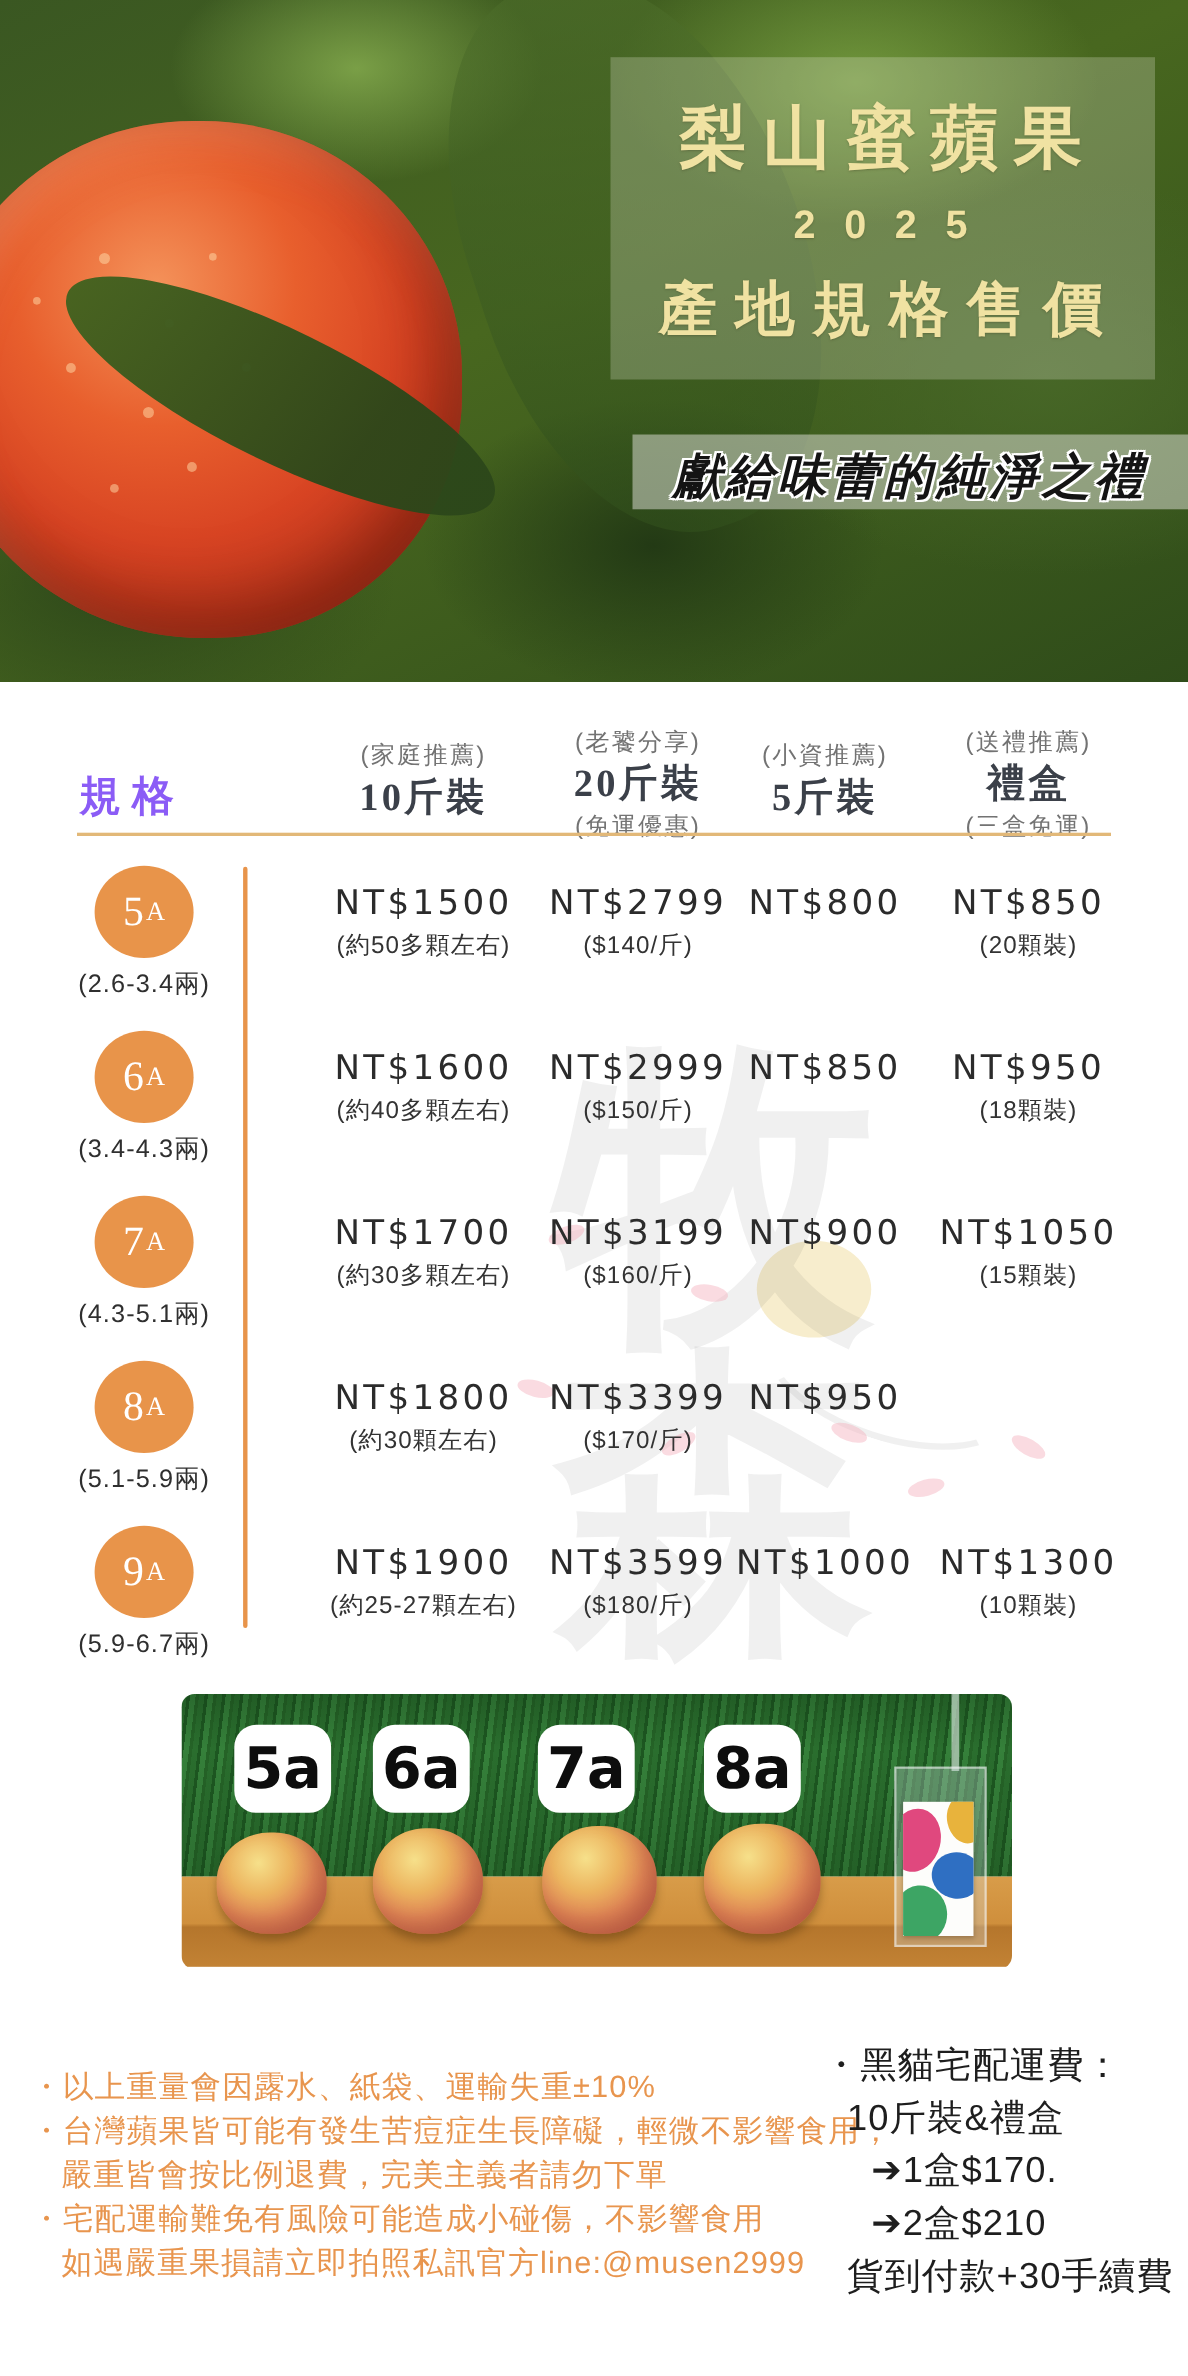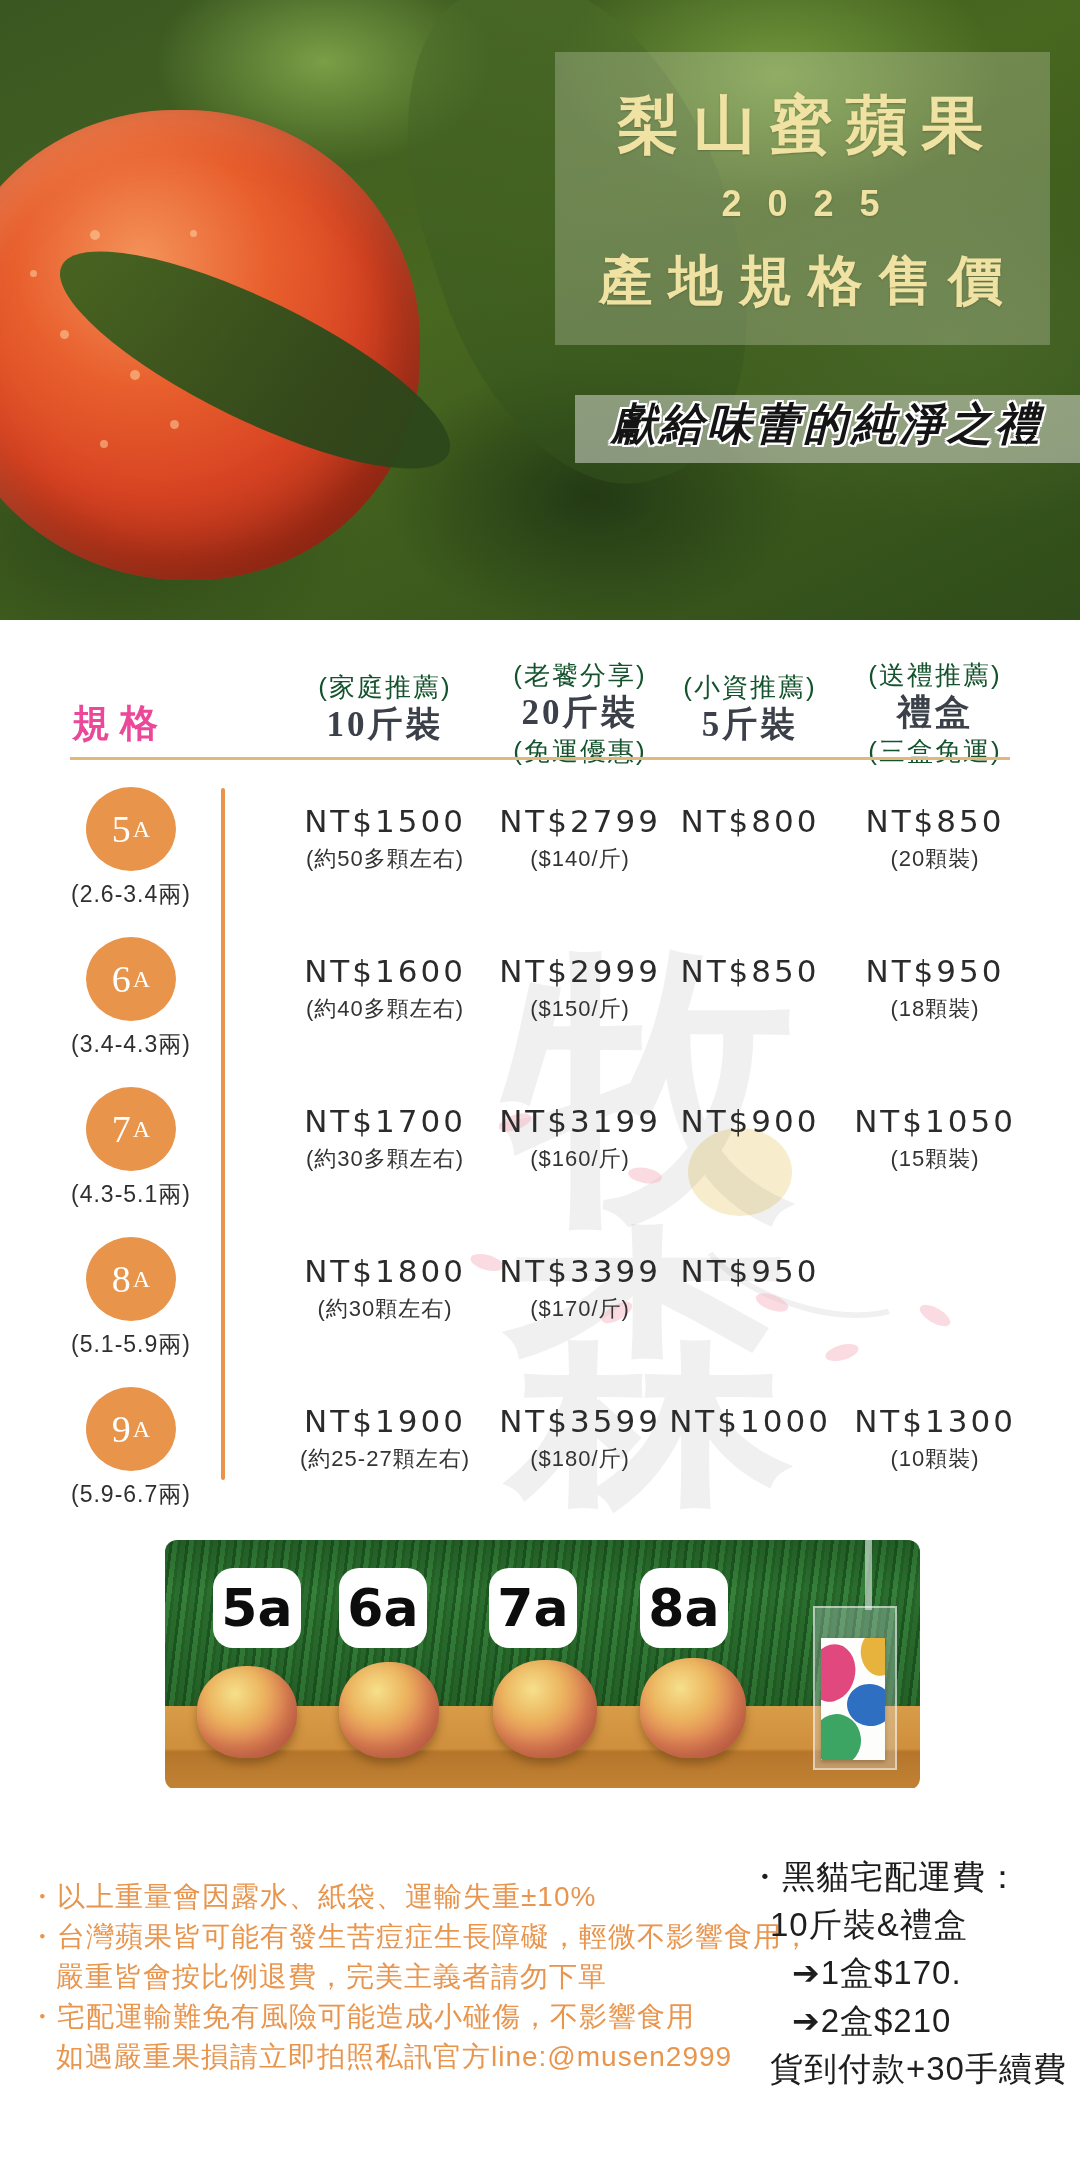--- a/index.html
+++ b/index.html
@@ -31,30 +31,30 @@
     background:linear-gradient(200deg,#51722c,#33521d 80%);transform:rotate(-18deg);opacity:.55;}
   .title-box{position:absolute;left:555px;top:52px;width:495px;height:293px;
     background:rgba(240,240,225,.25);text-align:center;padding-top:31px;}
   .hero-title{font-family:var(--sans);font-weight:700;font-size:62px;letter-spacing:14px;color:#f0e2a2;
     text-shadow:0 1px 2px rgba(60,60,30,.35);white-space:nowrap;margin-left:10px;}
   .hero-year{font-family:var(--sans);font-weight:700;font-size:36px;letter-spacing:26px;color:#f0e2a2;
     margin-top:16px;margin-left:22px;text-shadow:0 1px 2px rgba(60,60,30,.35);}
   .hero-sub{font-family:var(--sans);font-weight:700;font-size:54px;letter-spacing:16px;color:#f0e2a2;
     margin-top:20px;margin-left:12px;white-space:nowrap;text-shadow:0 1px 2px rgba(60,60,30,.35);}
   .tagline{position:absolute;left:575px;top:395px;width:505px;height:68px;
-    background:rgba(228,228,222,.5);display:flex;align-items:flex-start;justify-content:center;}
+    background:rgba(228,228,222,.5);display:flex;align-items:flex-end;justify-content:center;}
   .tagline span{font-family:var(--serif);font-weight:700;font-style:italic;font-size:44px;letter-spacing:4px;
     color:#141414;white-space:nowrap;
     text-shadow:-2px -2px 0 #fff,2px -2px 0 #fff,-2px 2px 0 #fff,2px 2px 0 #fff,0 2px 0 #fff,2px 0 0 #fff,0 -2px 0 #fff,-2px 0 0 #fff;}
 
   
   .spec-h{position:absolute;left:72px;top:698px;font-family:var(--serif);font-weight:700;font-size:38px;
-    letter-spacing:10px;color:#ec4899;}
+    letter-spacing:10px;color:#8b5cf6;}
   .col-h{position:absolute;transform:translateX(-50%);text-align:center;white-space:nowrap;}
-  .col-h .tag{font-size:26px;letter-spacing:2px;color:#14532d;line-height:30px;}
+  .col-h .tag{font-size:22px;letter-spacing:2px;color:#737373;line-height:30px;}
   .col-h .name{font-family:var(--serif);font-weight:700;font-size:35px;letter-spacing:3px;color:#3b4049;line-height:46px;}
   .head-line{position:absolute;left:70px;top:757px;width:940px;height:3px;background:#e2b878;}
   .v-line{position:absolute;left:221px;top:788px;width:4px;height:692px;background:#e8944a;border-radius:2px;}
 
   .grade-row{position:absolute;left:0;width:1080px;height:150px;}
   .grade-circle{position:absolute;left:86px;top:12px;width:90px;height:84px;border-radius:50%;
     background:#e8944a;display:flex;align-items:center;justify-content:center;color:#fff;font-family:var(--serif);}
   .grade-circle .g-num{font-size:38px;line-height:1;}
   .grade-circle .g-suf{font-size:24px;line-height:1;margin-left:2px;}
   .grade-weight{position:absolute;left:131px;top:104px;transform:translateX(-50%);font-size:23px;letter-spacing:1px;

